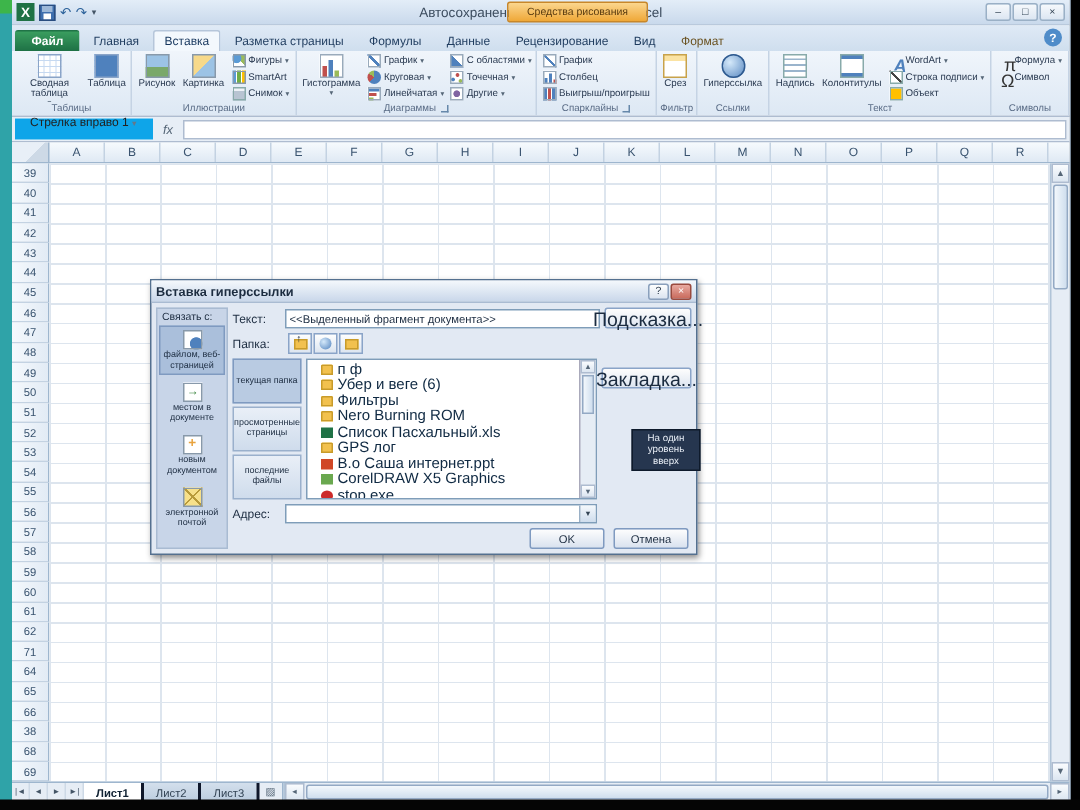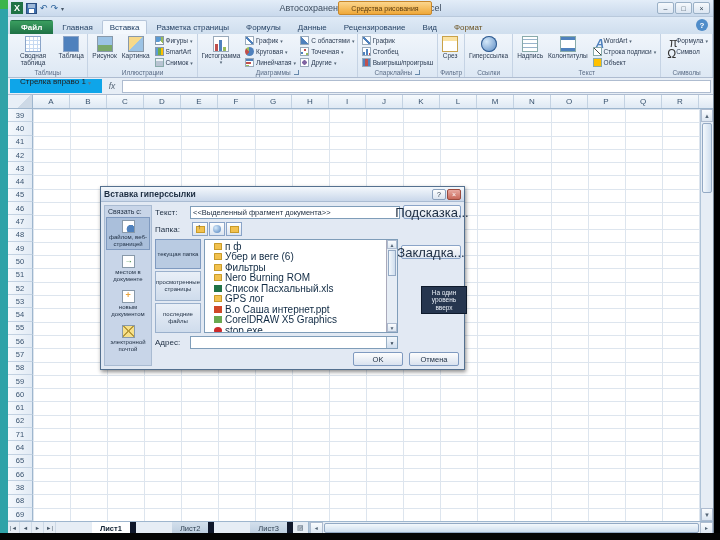--- a/index.html
+++ b/index.html
@@ -84,21 +84,21 @@
   .rowhs{width:25px;display:flex;flex-direction:column;flex:none;}
   .rowh{flex:1;border-bottom:1px solid #c3d2e2;border-right:1px solid #9eb6ce;font-size:7.5px;color:#39536f;display:flex;align-items:center;justify-content:center;background:linear-gradient(90deg,#f5f9fd,#e2ebf5);}
   .cells{flex:1;background-color:#fff;background-image:repeating-linear-gradient(to right,#dde5ee 0 1px,transparent 1px 37px),repeating-linear-gradient(to bottom,#dde5ee 0 1px,transparent 1px 13.29px);}
   .vscroll{width:13px;background:#e6edf5;border-left:1px solid #b0c4d8;display:flex;flex-direction:column;align-items:stretch;flex:none;}
   .sarrow{height:13px;border:1px solid #aebcd0;background:linear-gradient(#fafcfe,#dce6f1);font-size:6px;color:#567;display:flex;align-items:center;justify-content:center;flex:none;}
   .sthumb{height:70px;margin:1px;border:1px solid #93a9c4;background:linear-gradient(90deg,#f3f8fc,#cfdeee);border-radius:2px;}
   .sfill{flex:1;}
   
   .sheetbar{height:13px;display:flex;align-items:stretch;background:#e6edf5;border-top:1px solid #9eb6ce;font-size:7.5px;color:#345;flex:none;}
   .snav{width:12px;display:flex;align-items:center;justify-content:center;font-size:5.5px;color:#456;border-right:1px solid #cdd9e6;}
-  .stab{padding:0 8px;display:flex;align-items:center;border-right:6px solid #0f172a;background:linear-gradient(#d3dfec,#bccddf);margin-left:36px;}
+  .stab{padding:0 8px;display:flex;align-items:center;border-right:2px solid #0f172a;background:linear-gradient(#d3dfec,#bccddf);}
   .stab.on{background:#fff;font-weight:bold;color:#123;}
   .plustab{width:16px;display:flex;align-items:center;justify-content:center;color:#567;border-right:1px solid #9eb6ce;font-size:7px;}
   .hscroll{flex:1;display:flex;align-items:stretch;border-left:1px solid #b0c4d8;}
   .hthumb{flex:1;margin:1px;border:1px solid #93a9c4;background:linear-gradient(#f3f8fc,#cfdeee);border-radius:2px;}
   .harrow{width:13px;border:1px solid #aebcd0;background:linear-gradient(#fafcfe,#dce6f1);font-size:5px;color:#567;display:flex;align-items:center;justify-content:center;}
   
   .dialog{position:absolute;left:100px;top:186px;width:365px;height:184px;background:#e2e9f3;border:1px solid #54708f;box-shadow:1px 2px 4px rgba(0,0,0,.45);display:flex;flex-direction:column;}
   .dtitle{height:15px;background:linear-gradient(#f4f8fc,#c9d7ea);border-bottom:1px solid #a9bbd2;display:flex;align-items:center;padding:0 3px;flex:none;}
   .dtitle .dt{flex:1;font-size:8.5px;font-weight:bold;color:#1c2c40;}
   .dbtn{width:14px;height:11px;border:1px solid #8aa0bc;background:linear-gradient(#fdfefe,#dbe4f0);font-size:7px;color:#234;display:flex;align-items:center;justify-content:center;margin-left:1px;border-radius:2px;}

